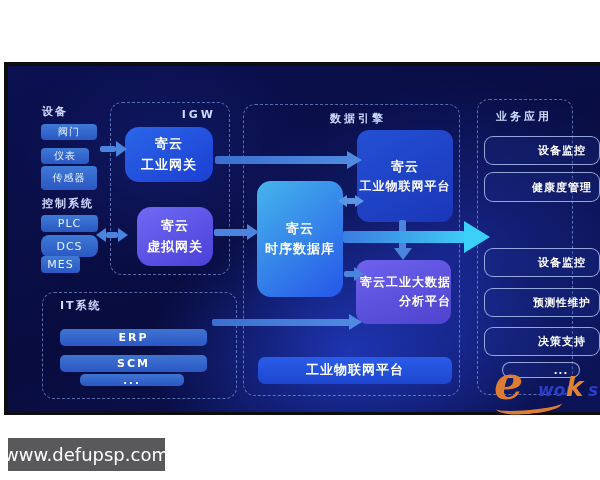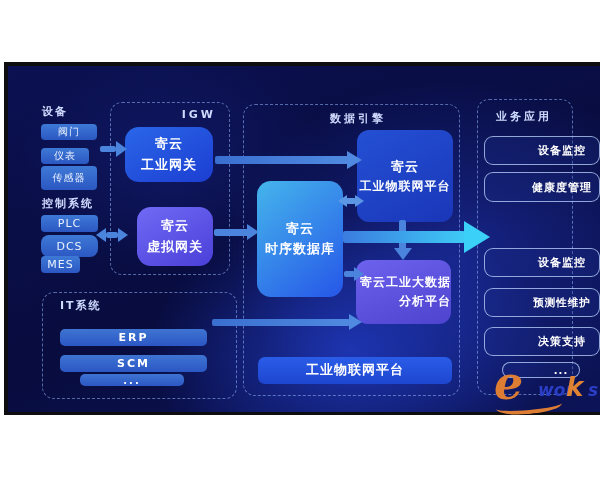--- a/index.html
+++ b/index.html
@@ -155,14 +155,17 @@
   </div>
 
   <div class="logo">
     <span class="e">e</span>
     <span class="swoosh"></span>
     <span class="blue" style="left:44px;top:10px;">wor</span>
     <span class="kk">k</span>
     <span class="blue" style="left:94px;top:10px;">s</span>
   </div>
 
+  <div class="wm" style="left:8px;top:438px;width:157px;height:33px;font-size:18px;">
+    <span>www.defupsp.com</span>
+  </div>
 
 </div>
 
 </body></html>

